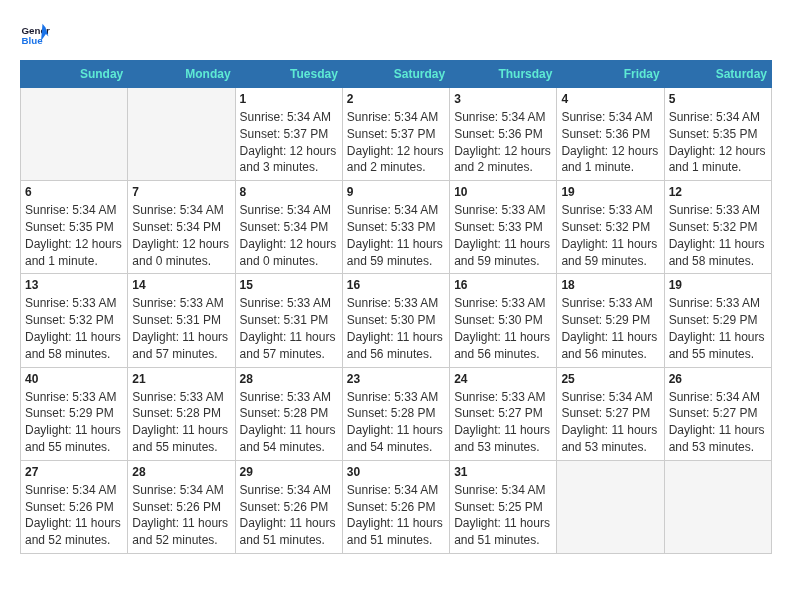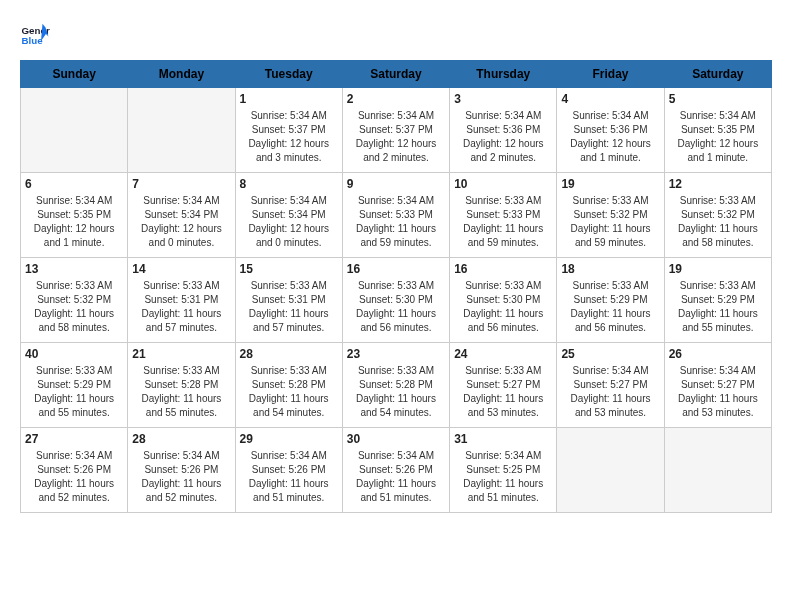--- a/index.html
+++ b/index.html
@@ -37,23 +37,23 @@
       font-size: 14px;
       color: #555;
     }
     .calendar {
       width: 100%;
       border-collapse: collapse;
       font-size: 11px;
     }
     .calendar th {
       background: #2c6fad;
-      color: #000000;
+      color: #5eead4;
       padding: 6px 4px;
-      text-align: center;
+      text-align: right;
       font-size: 12px;
       border: 1px solid #2c6fad;
     }
     .calendar td {
       border: 1px solid #ccc;
       vertical-align: top;
       padding: 4px;
       min-height: 80px;
       width: calc(100% / 7);
       background: #fff;
@@ -61,24 +61,23 @@
     .calendar td.empty {
       background: #f5f5f5;
     }
     .day-number {
       font-weight: bold;
       font-size: 12px;
       margin-bottom: 3px;
       color: #222;
     }
     .day-info {
-      font-size: 10px;
+      font-size: 12px;
       color: #333;
       line-height: 1.4;
-      text-align: center;
     }
     .week-row td {
       height: 85px;
     }
   </style>
 </head>
 <body>
 
 <div class="header">
   <div class="logo">

